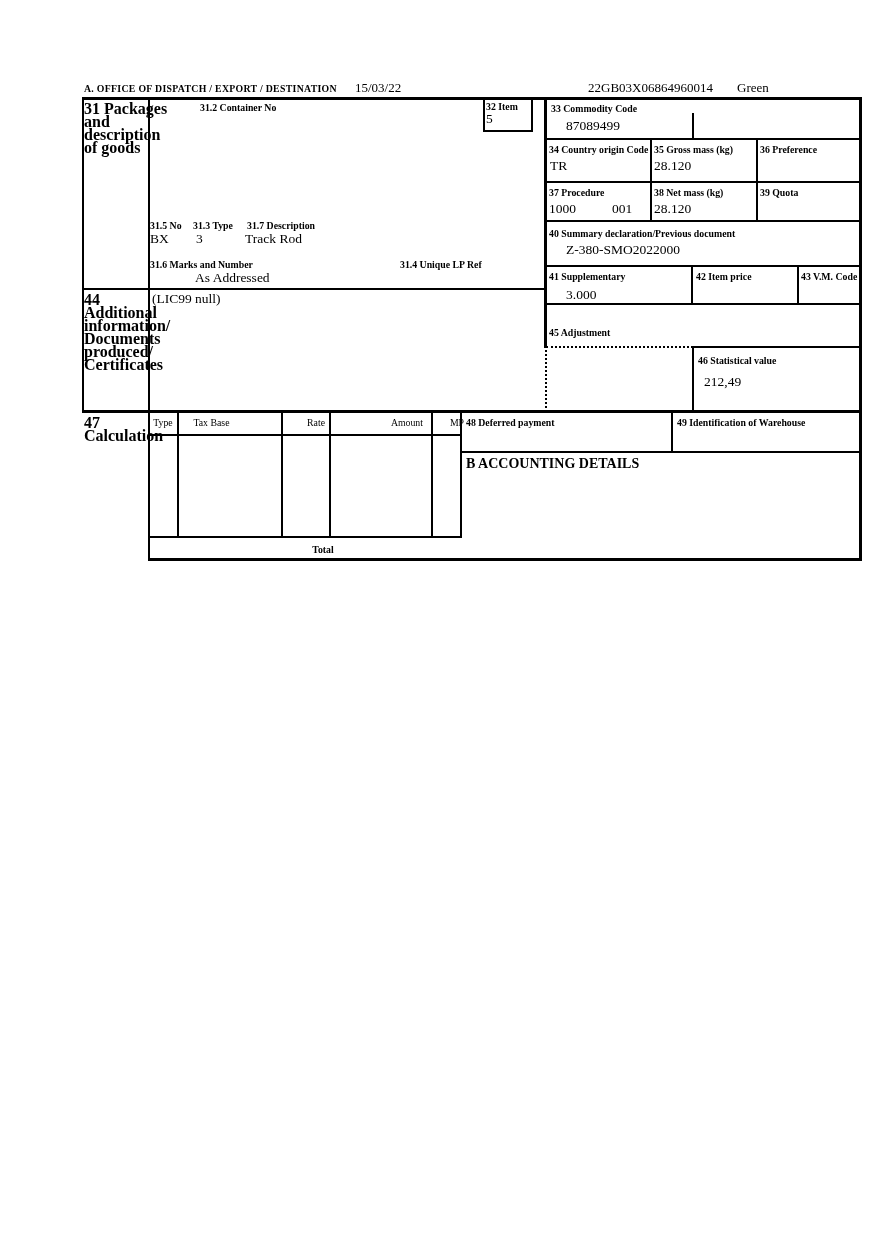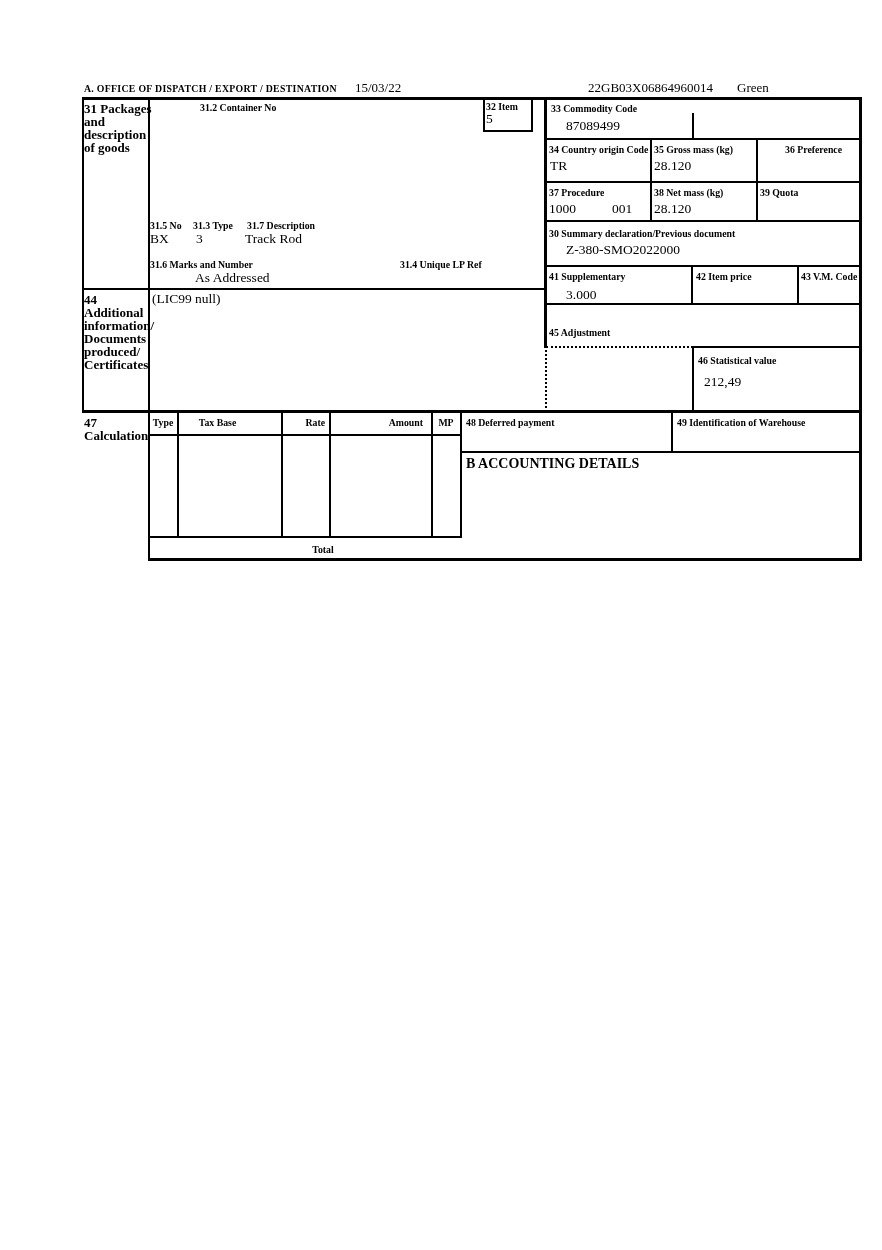--- a/index.html
+++ b/index.html
@@ -6,24 +6,24 @@
   html,body { background:#ffffff; }
   .page {
     position:relative; width:882px; height:1250px; background:#ffffff;
     font-family:"Liberation Serif", serif; color:#000;
     overflow:hidden;
   }
   .ln    { position:absolute; background:#000; }
   .dot-h { position:absolute; border-top:2px dotted #000; }
   .dot-v { position:absolute; border-left:2px dotted #000; }
   .lbl   { position:absolute; font-weight:bold; font-size:9.8px; white-space:nowrap; line-height:12px; }
-  .lblblock { position:absolute; font-weight:bold; font-size:13px; line-height:13px; white-space:nowrap; }
+  .lblblock { position:absolute; font-weight:bold; font-size:16px; line-height:13px; white-space:nowrap; }
   .val   { position:absolute; font-size:13.5px; white-space:nowrap; line-height:15px; }
   .hdrtxt{ position:absolute; font-size:13px; white-space:nowrap; }
-  .colhdr{ position:absolute; font-weight:bold; font-size:9.8px; top:417px; }
+  .colhdr{ position:absolute; font-weight:normal; font-size:9.8px; top:417px; }
   .big   { font-size:14px; }
 </style>
 </head>
 <body>
 
 <div class="page">
 
   <div class="lbl" style="left:84px; top:83px; letter-spacing:0.3px;">A.  OFFICE OF DISPATCH / EXPORT / DESTINATION</div>
   <div class="hdrtxt" style="left:355px; top:80px;">15/03/22</div>
   <div class="hdrtxt" style="left:588px; top:80px;">22GB03X06864960014</div>
@@ -87,30 +87,30 @@
   <div class="lbl" style="left:400px; top:259px;">31.4 Unique LP Ref</div>
   <div class="val" style="left:151px; top:270px;margin-left:44px;">As Addressed</div>
 
   <div class="lbl" style="left:551px; top:103px;">33 Commodity Code</div>
   <div class="val" style="left:566px; top:118px;">87089499</div>
 
   <div class="lbl" style="left:549px; top:144px;">34 Country origin Code</div>
   <div class="val" style="left:550px; top:158px;">TR</div>
   <div class="lbl" style="left:654px; top:144px;">35 Gross mass (kg)</div>
   <div class="val" style="left:654px; top:158px;">28.120</div>
-  <div class="lbl" style="left:785px; top:144px;">36 Preference</div>
+  <div class="lbl" style="left:760px; top:144px;">36 Preference</div>
 
   <div class="lbl" style="left:549px; top:187px;">37 Procedure</div>
   <div class="val" style="left:549px; top:201px;text-align:right;">1000</div>
   <div class="val" style="left:612px; top:201px;">001</div>
   <div class="lbl" style="left:654px; top:187px;">38 Net mass (kg)</div>
   <div class="val" style="left:654px; top:201px;">28.120</div>
   <div class="lbl" style="left:760px; top:187px;">39 Quota</div>
 
-  <div class="lbl" style="left:549px; top:228px;">30 Summary declaration/Previous document</div>
+  <div class="lbl" style="left:549px; top:228px;">40 Summary declaration/Previous document</div>
   <div class="val" style="left:566px; top:242px;">Z-380-SMO2022000</div>
 
   <div class="lbl" style="left:549px; top:271px;">41 Supplementary</div>
   <div class="val" style="left:566px; top:287px;">3.000</div>
   <div class="lbl" style="left:696px; top:271px;">42 Item price</div>
   <div class="lbl" style="left:801px; top:271px;">43 V.M. Code</div>
 
   <div class="lblblock" style="left:84px; top:293px;">
     <div>44</div>
     <div>Additional</div>
@@ -123,23 +123,23 @@
 
   <div class="lbl" style="left:549px; top:327px;text-align:right;">45 Adjustment</div>
   <div class="lbl" style="left:698px; top:355px;">46 Statistical value</div>
   <div class="val" style="left:704px; top:374px;">212,49</div>
 
   <div class="lblblock" style="left:84px; top:416px;">
     <div>47</div>
     <div>Calculation</div>
   </div>
   <div class="colhdr" style="left:148px; width:30px; text-align:center;">Type</div>
-  <div class="colhdr" style="left:177px; width:81px; text-align:center;">Tax Base</div>
+  <div class="colhdr" style="left:171px; width:81px; text-align:center;">Tax Base</div>
   <div class="colhdr" style="left:283px; width:42px; text-align:right;">Rate</div>
   <div class="colhdr" style="left:331px; width:92px; text-align:right;">Amount</div>
-  <div class="colhdr" style="left:431px; width:30px; text-align:center;">MP</div>
+  <div class="colhdr" style="left:431px; width:52px; text-align:center;">MP</div>
   <div class="lbl" style="left:148px; top:544px; width:350px; text-align:center;">Total</div>
 
   <div class="lbl" style="left:466px; top:417px;">48 Deferred payment</div>
   <div class="lbl" style="left:677px; top:417px;">49 Identification of Warehouse</div>
   <div class="lbl big" style="left:466px; top:458px;">B ACCOUNTING DETAILS</div>
 
 </div>
 
 </body></html>

